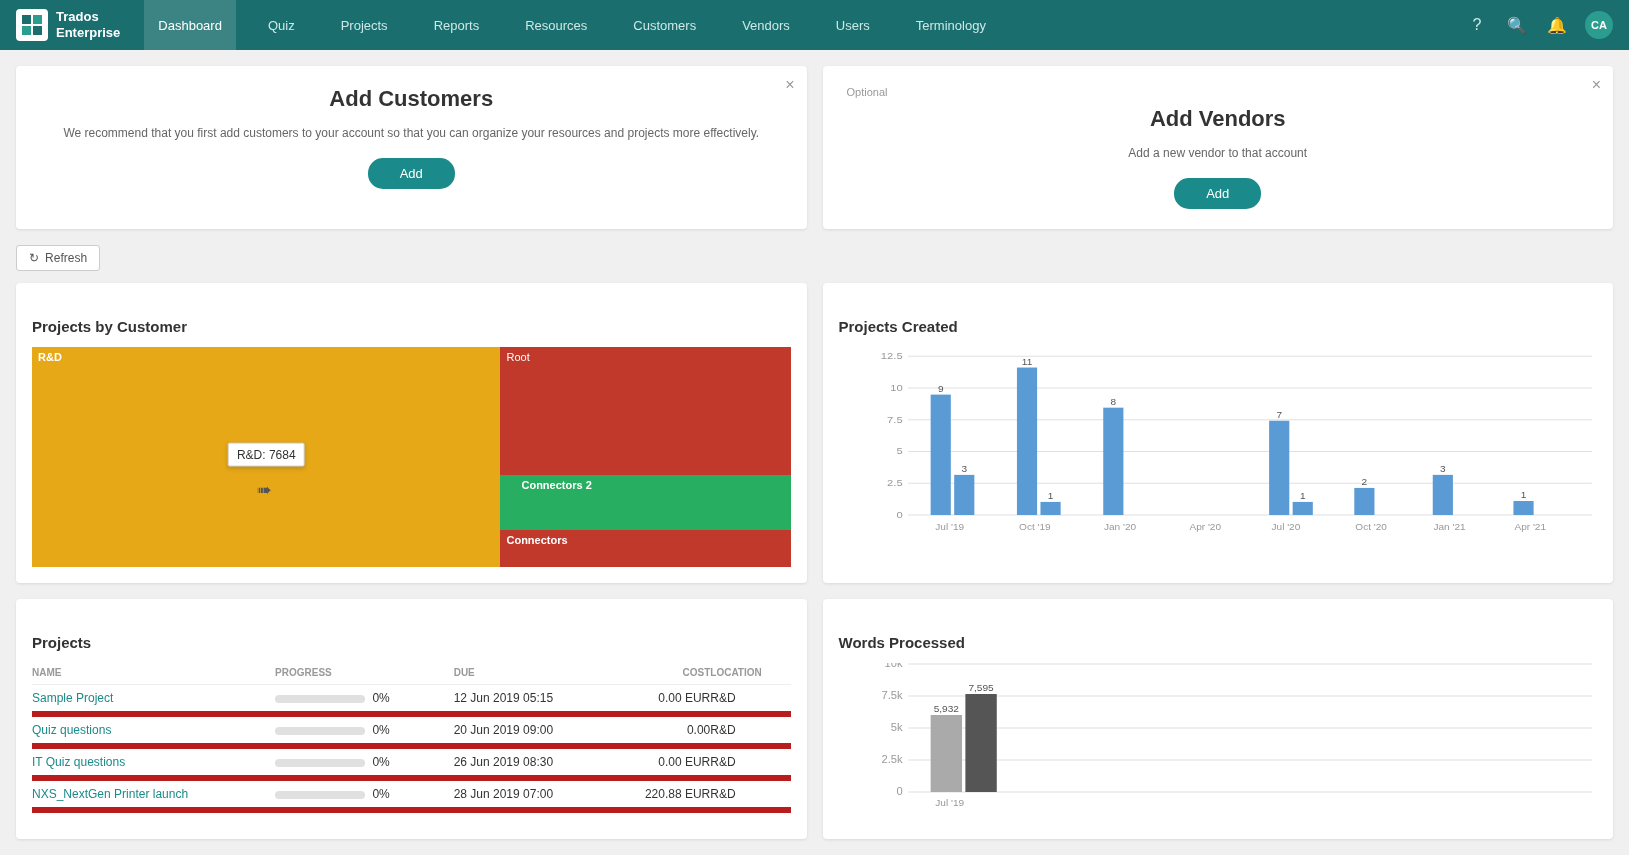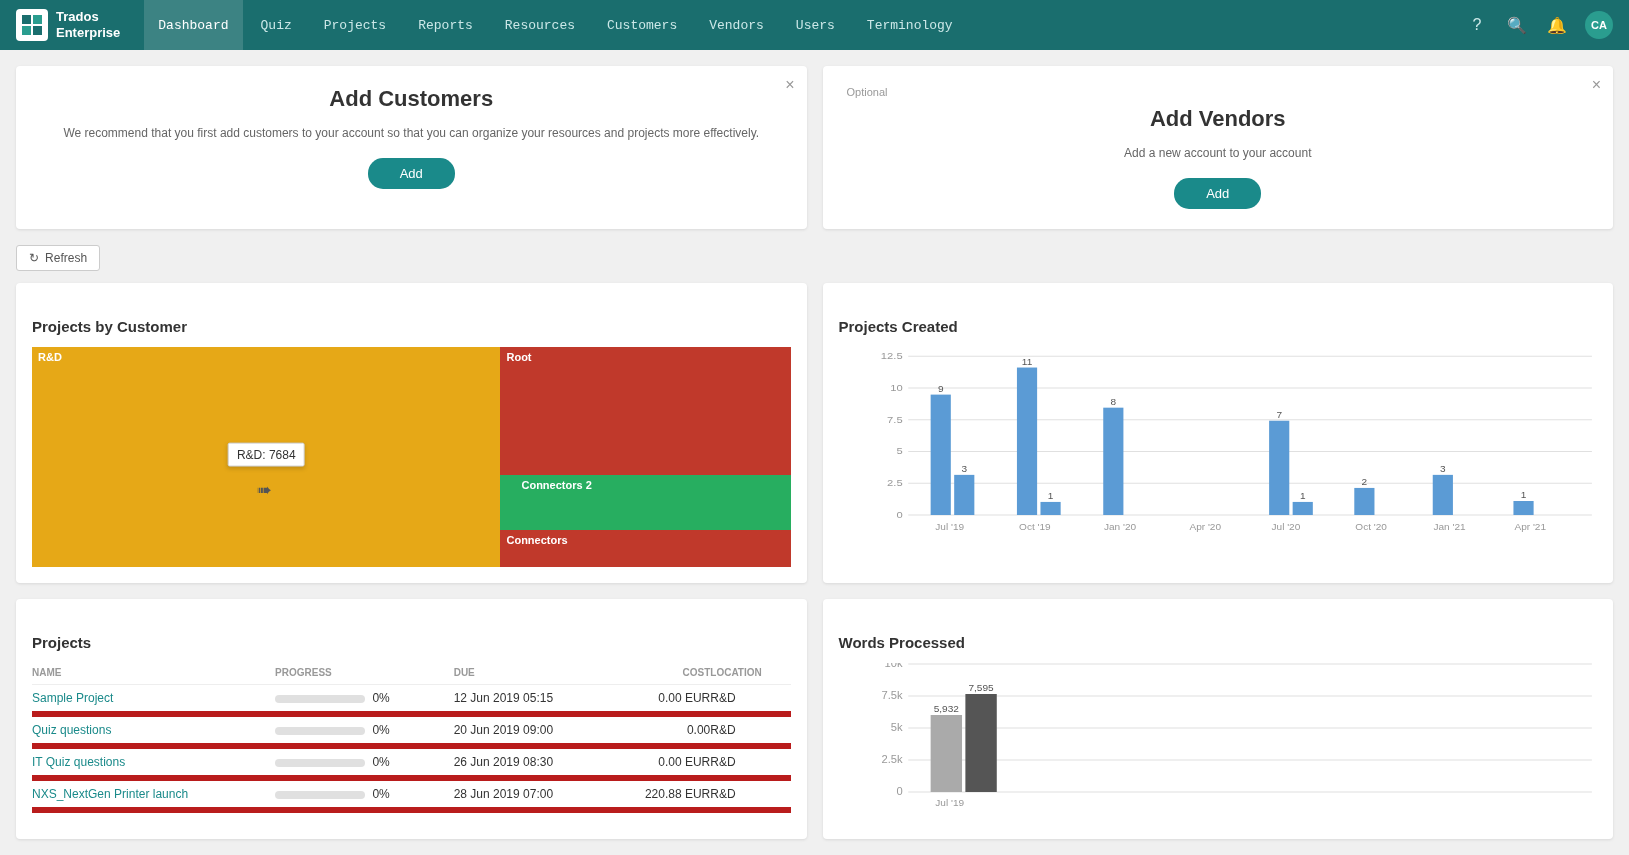--- a/index.html
+++ b/index.html
@@ -25,21 +25,21 @@
       height: 32px;
       background: #fff;
       border-radius: 4px;
       display: flex;
       align-items: center;
       justify-content: center;
     }
     .brand-logo svg { width: 24px; height: 24px; }
     .brand-text { font-size: 13px; font-weight: 600; line-height: 1.2; }
     .brand-text span { display: block; }
-    .nav-links { display: flex; align-items: center; gap: 4px; flex: 1; font-family: Liberation Mono, monospace; }
+    .nav-links { display: flex; align-items: center; gap: 18px; flex: 1; }
     .nav-link {
       color: #cce8e8;
       text-decoration: none;
       padding: 0 14px;
       height: 50px;
       display: flex;
       align-items: center;
       font-size: 13px;
       cursor: pointer;
     }
@@ -209,21 +209,21 @@
       background: #c0392b;
       flex: 1.4;
       position: relative;
     }
     .treemap-root-label {
       position: absolute;
       top: 4px;
       left: 6px;
       color: #fff;
       font-size: 11px;
-      font-weight: 700;
+      font-weight: 400;
     }
     .treemap-right-sub {
       flex: 1;
       display: flex;
       flex-direction: column;
     }
     .treemap-connectors2 {
       background: #27ae60;
       flex: 1.2;
       position: relative;
@@ -351,21 +351,21 @@
       <span class="card-close">×</span>
       <div class="card-title">Add Customers</div>
       <div class="card-desc">We recommend that you first add customers to your account so that you can organize your resources and projects more effectively.</div>
       <button class="card-btn">Add</button>
     </div>
 
     <div class="card">
       <span class="card-close">×</span>
       <div class="card-optional">Optional</div>
       <div class="card-title">Add Vendors</div>
-      <div class="card-desc">Add a new account to your account</div>
+      <div class="card-desc">Add a new vendor to that account</div>
       <button class="card-btn">Add</button>
     </div>
   </div>
 
   <div class="refresh-bar">
     <button class="refresh-btn">
       <span>↻</span>
       <span>Refresh</span>
     </button>
   </div>

